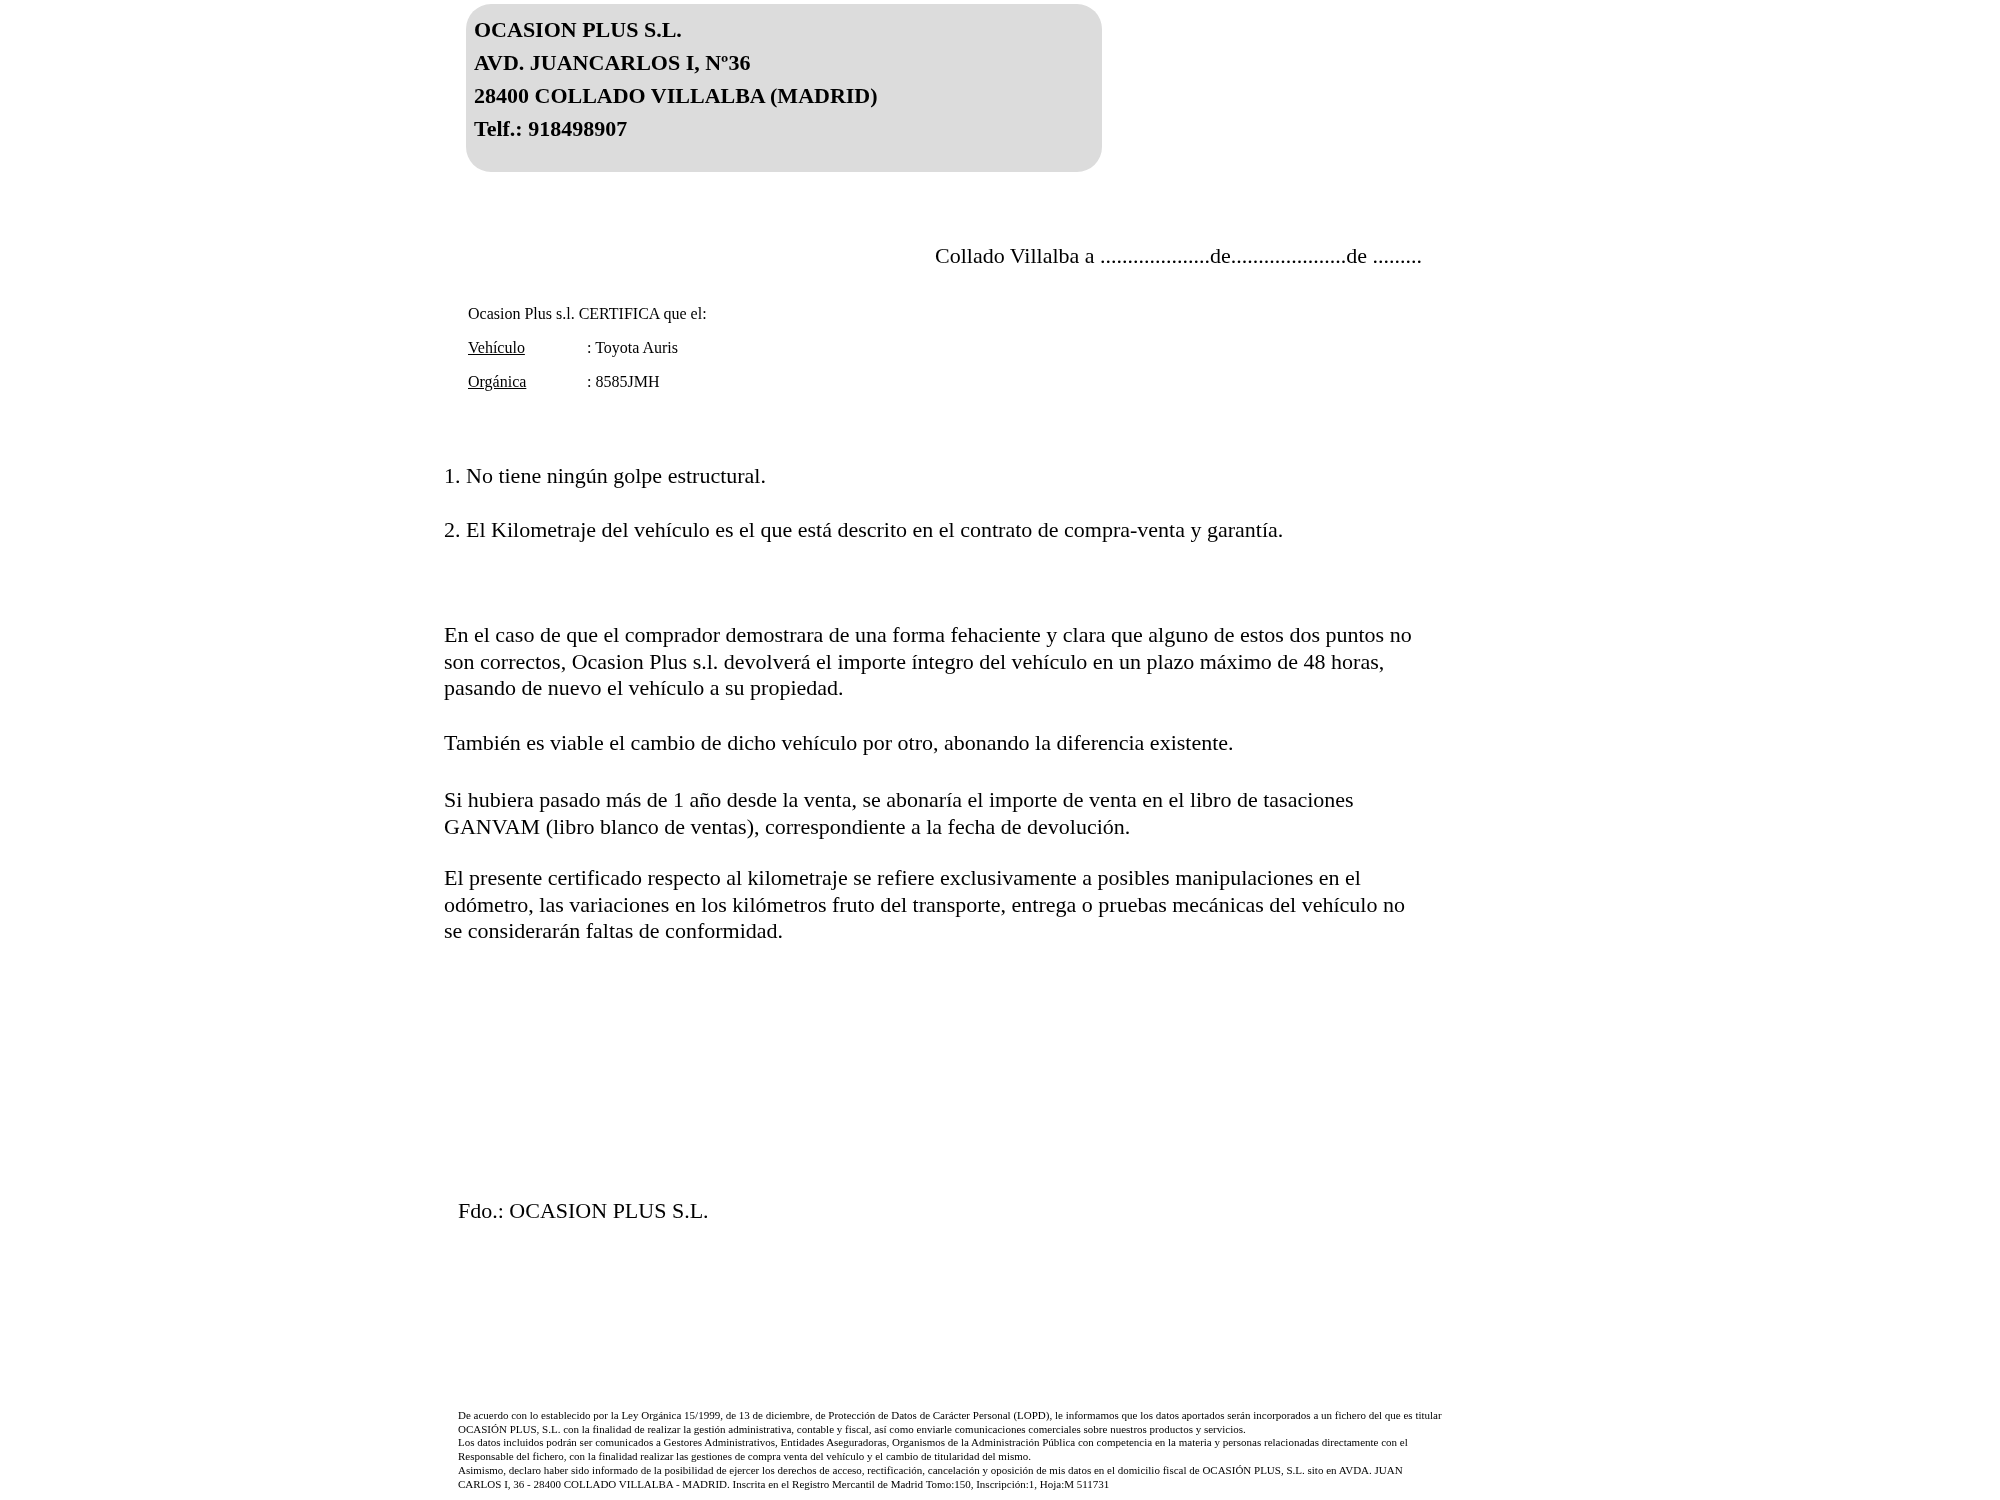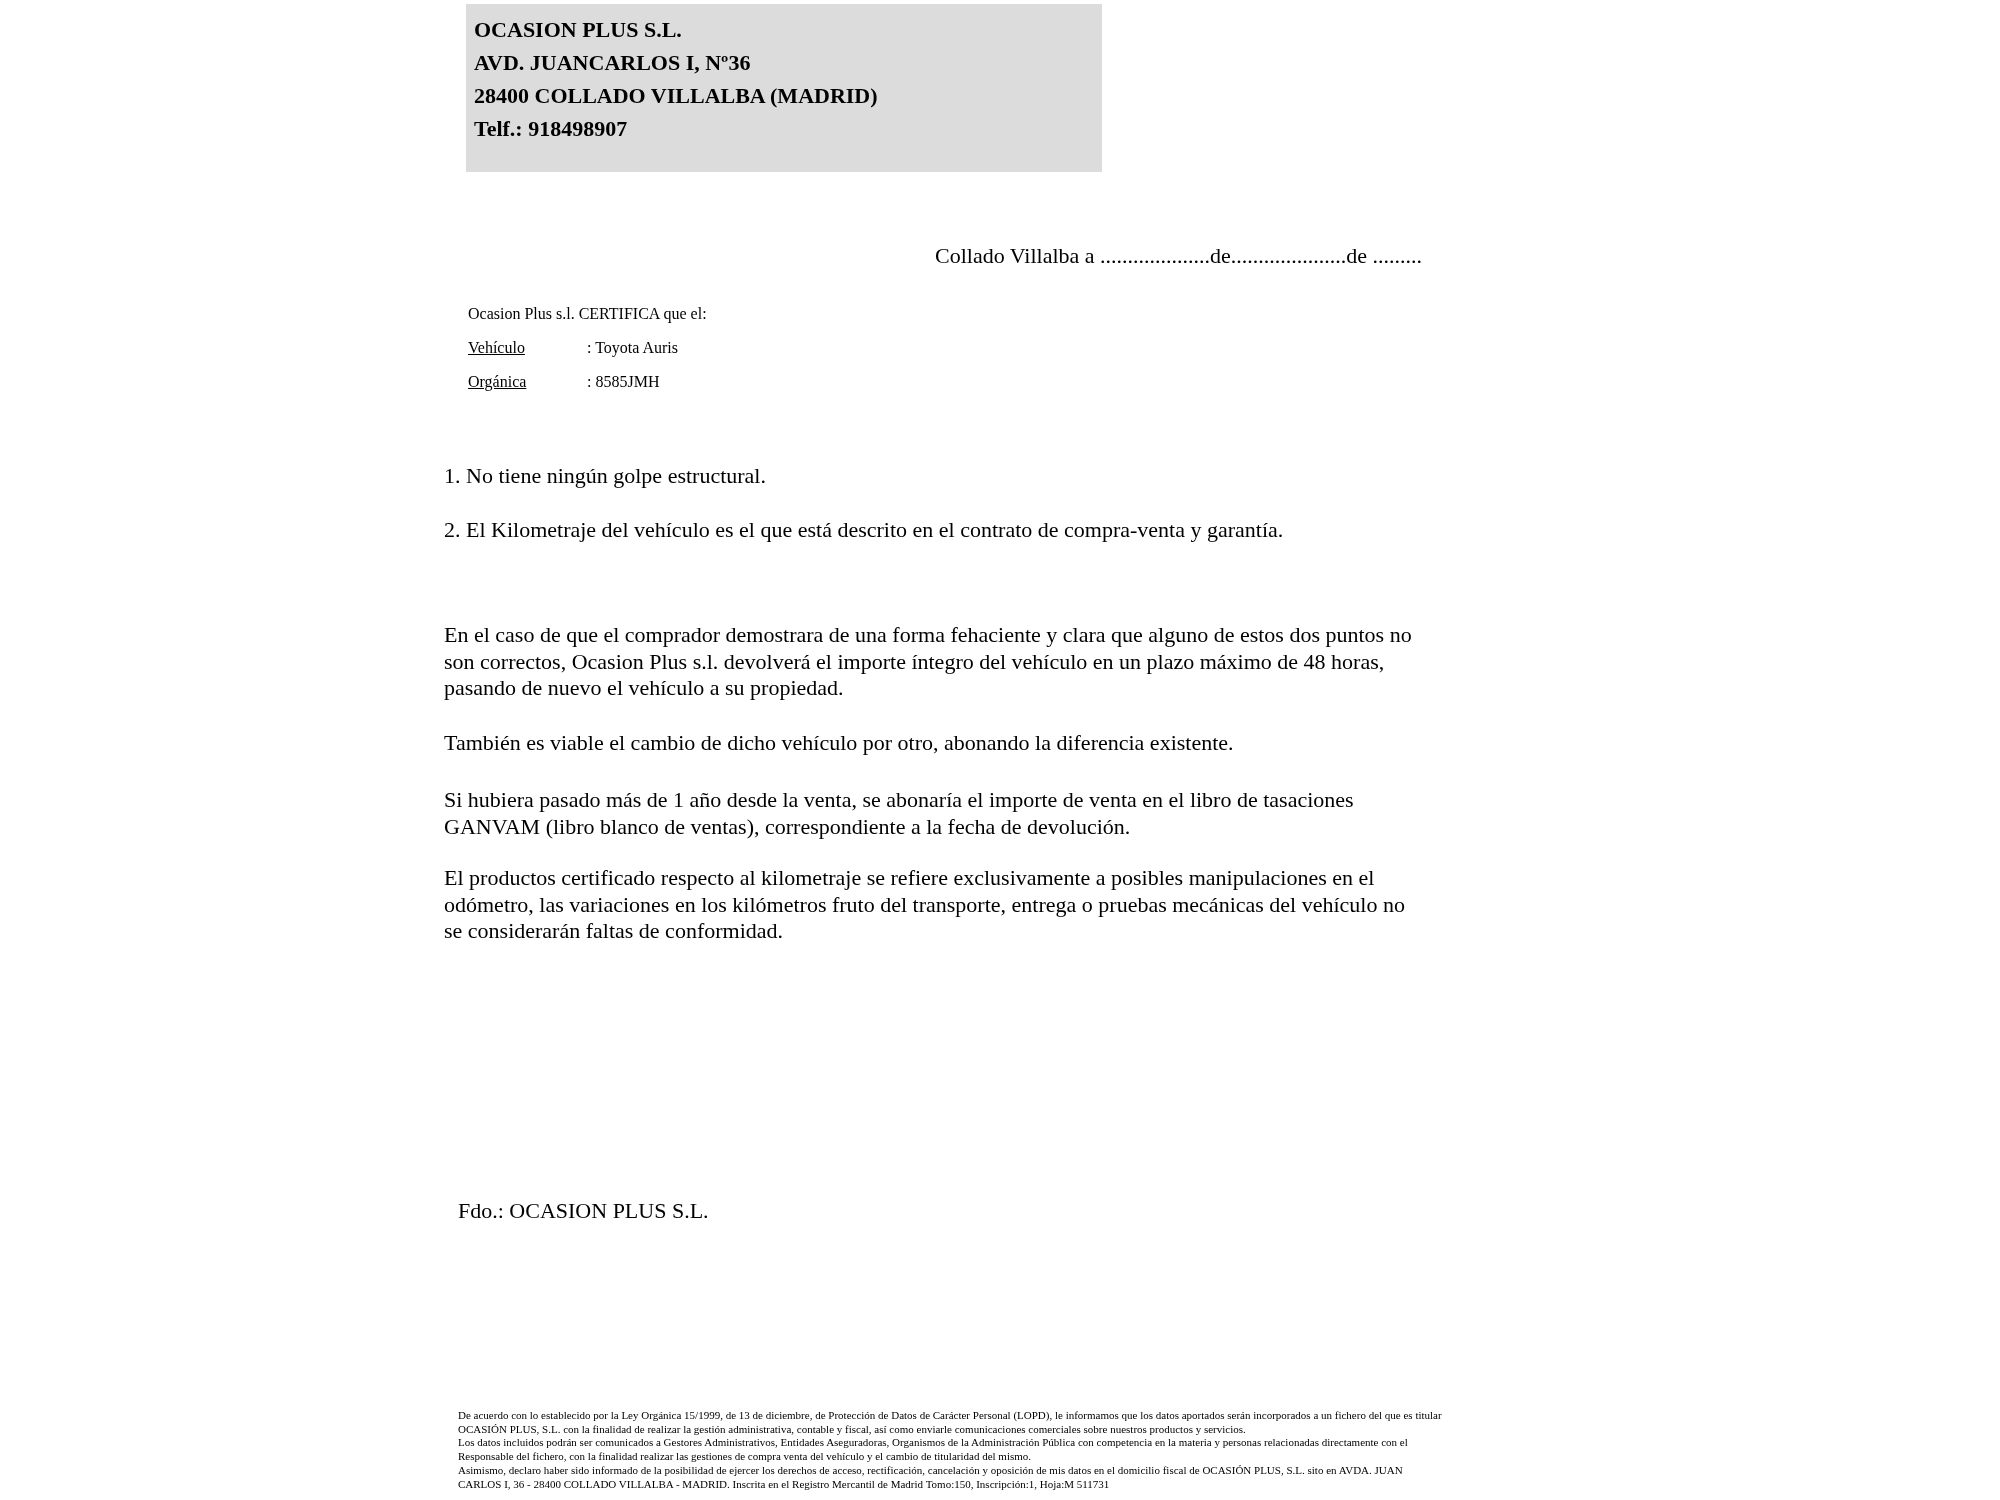--- a/index.html
+++ b/index.html
@@ -83,21 +83,21 @@
   .legal p {
     margin: 0;
     white-space: pre-line;
   }
 </style>
 </head>
 <body>
 
 <div class="page" style="background: rgb(255, 255, 255); color: rgb(0, 0, 0);">
 
-  <div class="header-box" style="background: rgb(220, 220, 220);">
+  <div class="header-box" style="background: rgb(220, 220, 220); border-radius: 25px;">
     <div>OCASION PLUS S.L.</div>
     <div>AVD. JUANCARLOS I, Nº36</div>
     <div>28400 COLLADO VILLALBA (MADRID)</div>
     <div>Telf.: 918498907</div>
   </div>
 
   <div class="date-line">Collado Villalba a ....................de.....................de .........</div>
 
   <div class="certifica">
     <div>Ocasion Plus s.l. CERTIFICA que el:</div>
@@ -111,21 +111,21 @@
 
   <p class="block point-1">1. No tiene ningún golpe estructural.</p>
   <p class="block point-2">2. El Kilometraje del vehículo es el que está descrito en el contrato de compra-venta y garantía.</p>
 
   <p class="block para-1">En el caso de que el comprador demostrara de una forma fehaciente y clara que alguno de estos dos puntos no
 son correctos, Ocasion Plus s.l. devolverá el importe íntegro del vehículo en un plazo máximo de 48 horas,
 pasando de nuevo el vehículo a su propiedad.</p>
   <p class="block para-2">También es viable el cambio de dicho vehículo por otro, abonando la diferencia existente.</p>
   <p class="block para-3">Si hubiera pasado más de 1 año desde la venta, se abonaría el importe de venta en el libro de tasaciones
 GANVAM (libro blanco de ventas), correspondiente a la fecha de devolución.</p>
-  <p class="block para-4">El productos certificado respecto al kilometraje se refiere exclusivamente a posibles manipulaciones en el
+  <p class="block para-4">El presente certificado respecto al kilometraje se refiere exclusivamente a posibles manipulaciones en el
 odómetro, las variaciones en los kilómetros fruto del transporte, entrega o pruebas mecánicas del vehículo no
 se considerarán faltas de conformidad.</p>
 
   <div class="signature">Fdo.: OCASION PLUS S.L.</div>
 
   <div class="legal">
     <p>De acuerdo con lo establecido por la Ley Orgánica 15/1999, de 13 de diciembre, de Protección de Datos de Carácter Personal (LOPD), le informamos que los datos aportados serán incorporados a un fichero del que es titular
 OCASIÓN PLUS, S.L. con la finalidad de realizar la gestión administrativa, contable y fiscal, así como enviarle comunicaciones comerciales sobre nuestros productos y servicios.</p>
     <p>Los datos incluidos podrán ser comunicados a Gestores Administrativos, Entidades Aseguradoras, Organismos de la Administración Pública con competencia en la materia y personas relacionadas directamente con el
 Responsable del fichero, con la finalidad realizar las gestiones de compra venta del vehículo y el cambio de titularidad del mismo.</p>

